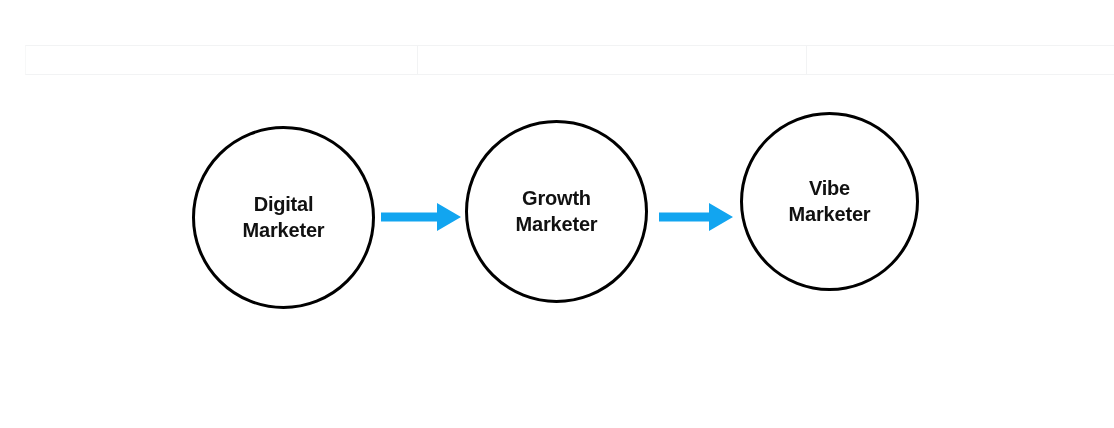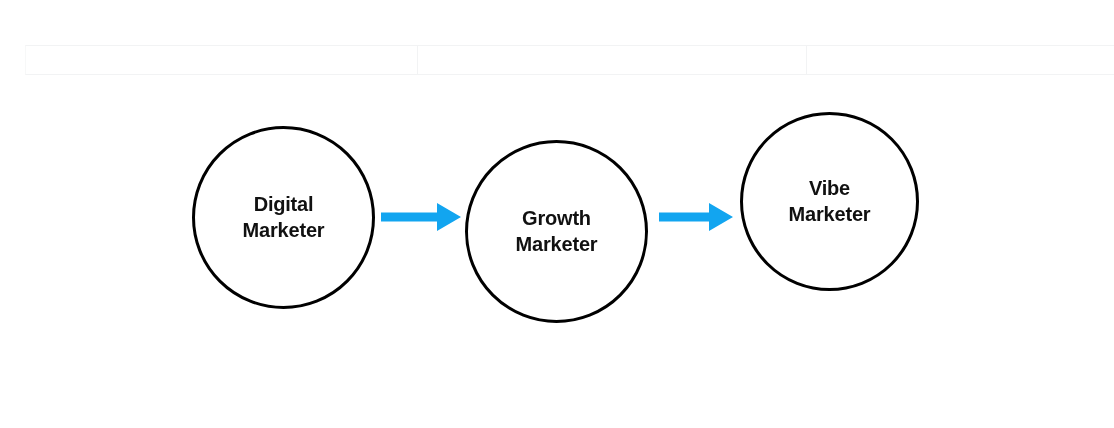--- a/index.html
+++ b/index.html
@@ -62,21 +62,21 @@
     font-size: 20px;
     font-weight: bold;
     line-height: 1.29;
     color: #111111;
     letter-spacing: -0.2px;
     white-space: pre-line;
     padding: 0 8px;
   }
 
   .node-1 { left: 192px; top: 126px; width: 183px; height: 183px; }
-  .node-2 { left: 465px; top: 140px; width: 183px; height: 183px; }
+  .node-2 { left: 465px; top: 120px; width: 183px; height: 183px; }
   .node-3 { left: 740px; top: 112px; width: 179px; height: 179px; }
 
   .arrow {
     position: absolute;
     overflow: visible;
   }
   .arrow-1 { left: 381px; top: 200px; width: 82px; height: 34px; }
   .arrow-2 { left: 659px; top: 200px; width: 76px; height: 34px; }
 </style>
 </head>

